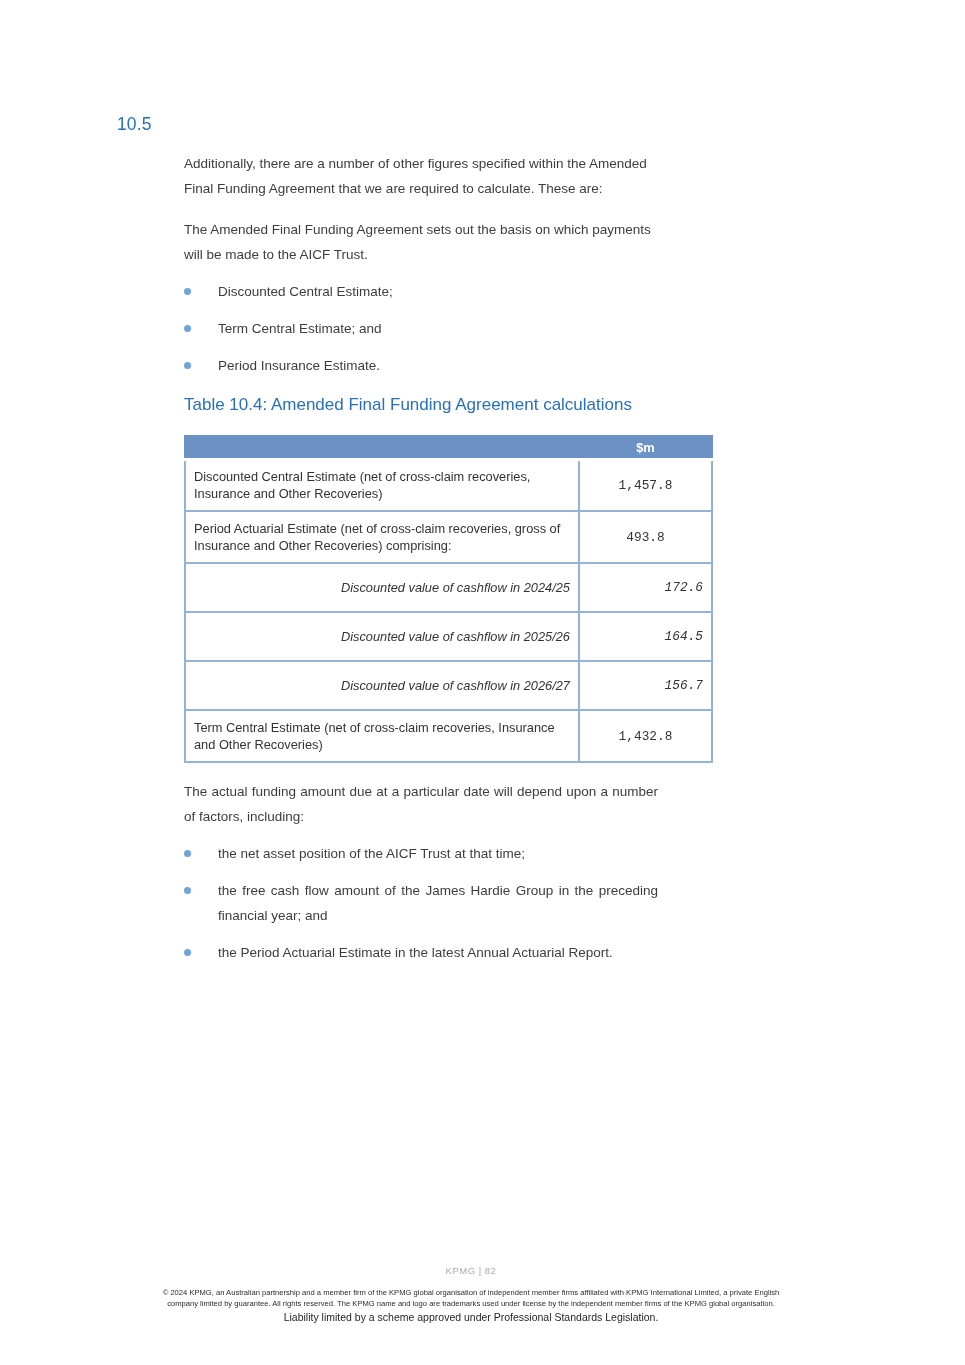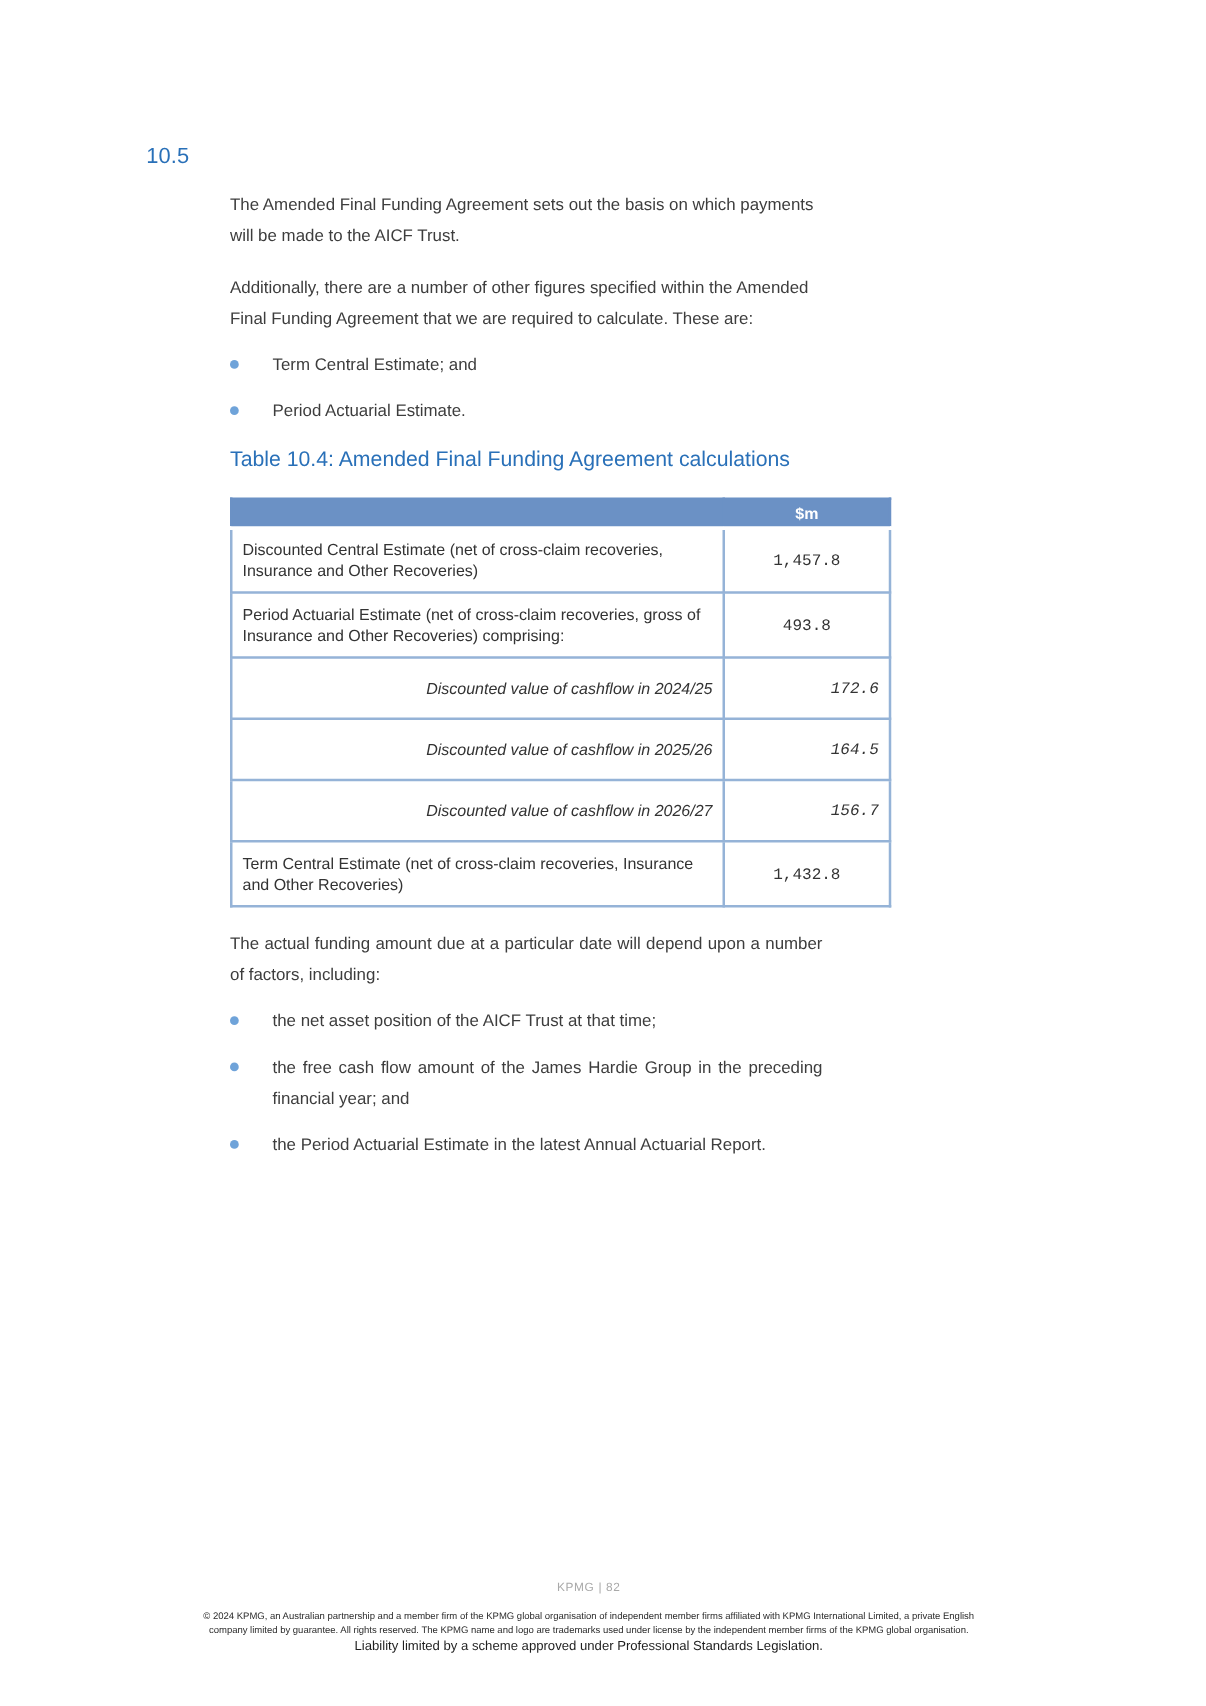--- a/index.html
+++ b/index.html
@@ -136,32 +136,36 @@
 <body>
 
 <div class="content">
 
   <div class="section-heading">
     <span class="num">10.5</span>
   </div>
 
   <div class="body-col">
 
+    <p class="body-text">Additionally, there are a number of other figures specified within the Amended Final Funding Agreement that we are required to calculate. These are:</p>
+
     <p class="body-text">The Amended Final Funding Agreement sets out the basis on which payments will be made to the AICF Trust.</p>
 
-    <p class="body-text">Additionally, there are a number of other figures specified within the Amended Final Funding Agreement that we are required to calculate. These are:</p>
-
     <ul class="bullets">
       <li>
         <span class="dot"></span>
+        <span>Discounted Central Estimate;</span>
+      </li>
+      <li>
+        <span class="dot"></span>
         <span>Term Central Estimate; and</span>
       </li>
       <li>
         <span class="dot"></span>
-        <span>Period Actuarial Estimate.</span>
+        <span>Period Insurance Estimate.</span>
       </li>
     </ul>
 
     <p class="table-caption">Table 10.4: Amended Final Funding Agreement calculations</p>
   </div>
 
   <table class="funding">
     <colgroup>
         <col class="c-label">
         <col class="c-value">

